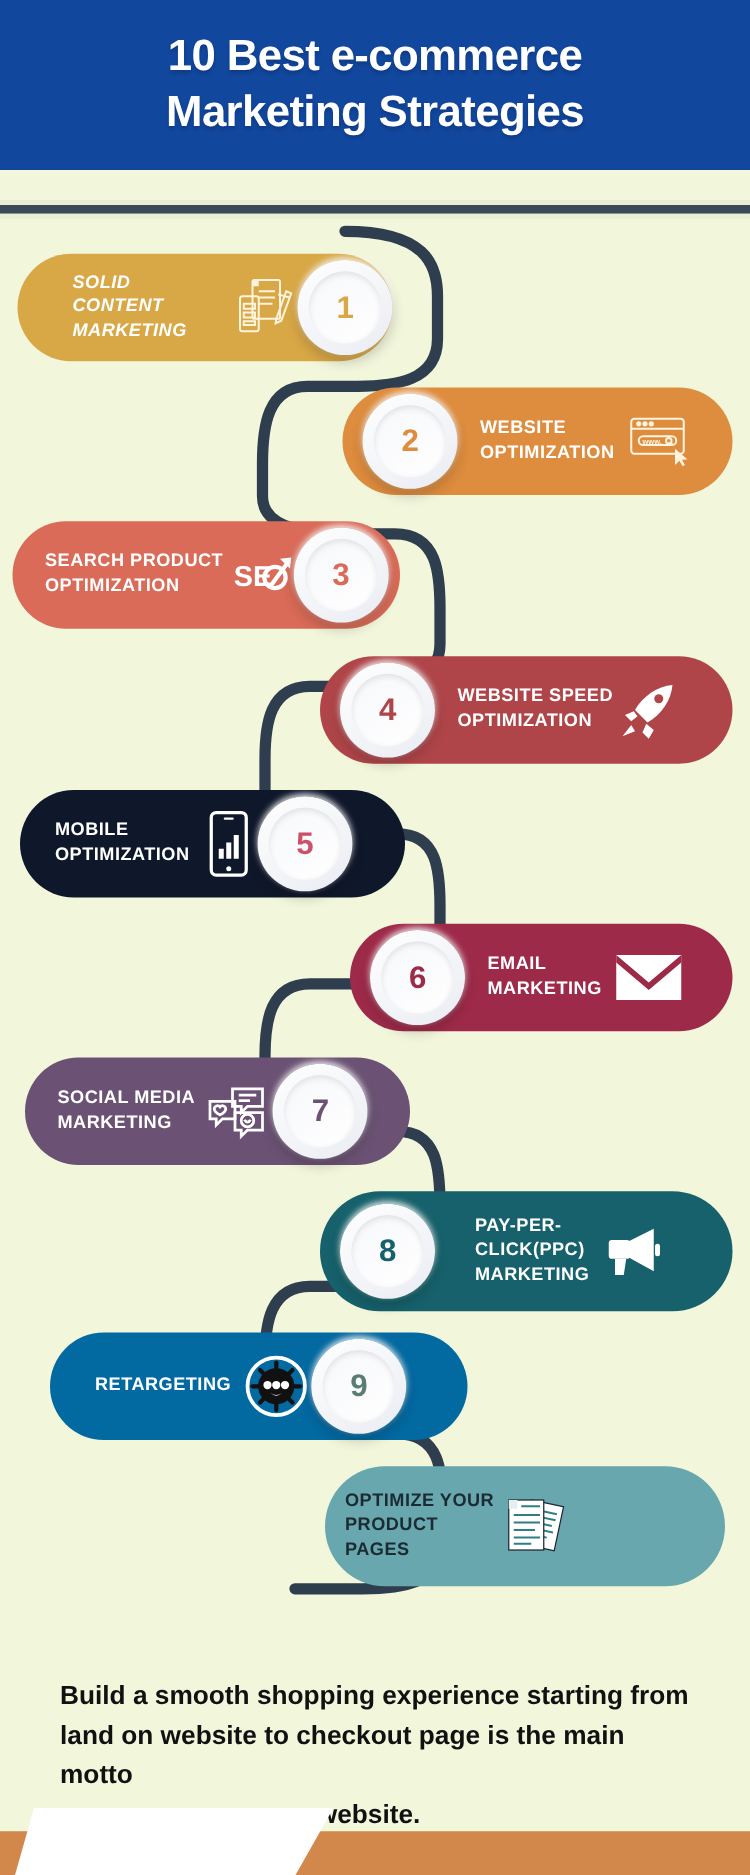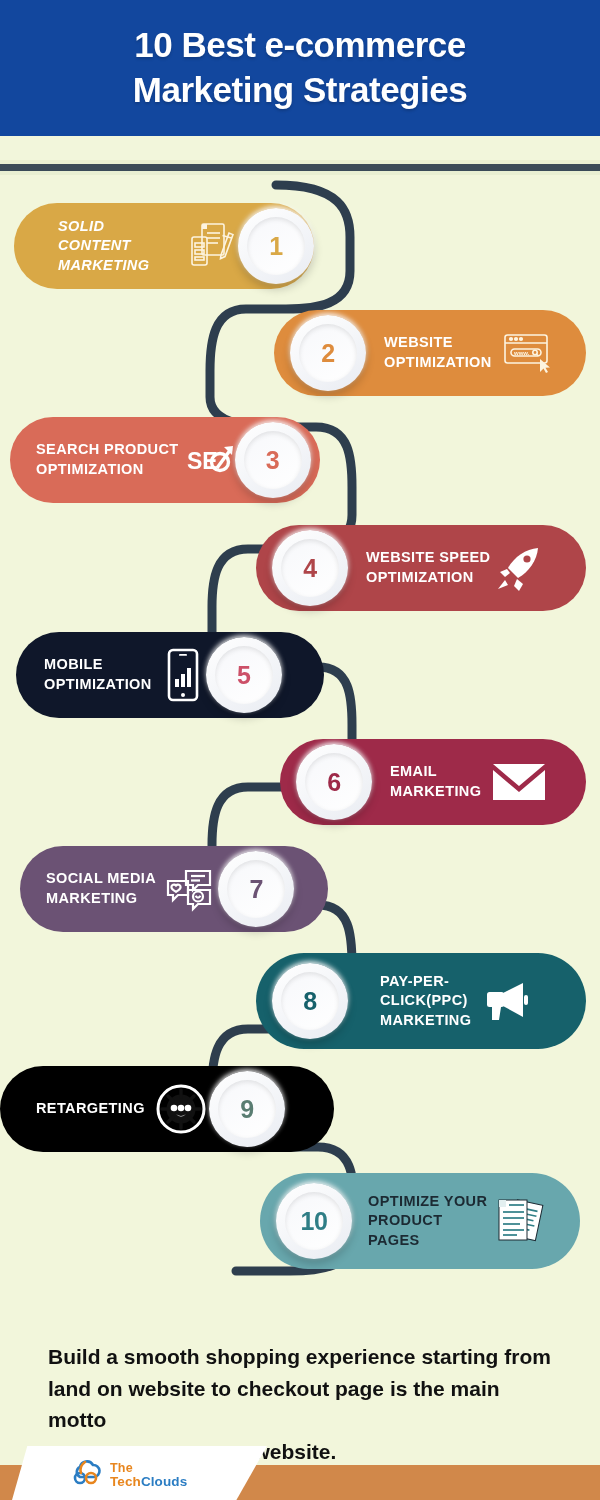--- a/index.html
+++ b/index.html
@@ -313,21 +313,21 @@
           <g fill="#ffffff">
             <path d="M44 5 L24 15 L24 28 L44 39 Z"></path>
             <rect x="8" y="14" width="17" height="15" rx="2.5"></rect>
             <path d="M13 29 L13 42 L20 42 L22 29 Z"></path>
             <rect x="45" y="17" width="4" height="10" rx="2"></rect>
           </g>
         </svg>
       </span>
     </div>
 
-    <div class="step left" id="step9" style="background: #000000;">
+    <div class="step left" id="step9" style="background: #0369a1; margin-left: 40px;">
       <span class="step-label" style="margin-left:36px;">RETARGETING</span>
       <span class="icon-wrap" style="margin-left:10px;">
         <svg width="52" height="52" viewBox="0 0 52 52">
           <circle cx="26" cy="26" r="23" fill="none" stroke="#ffffff" stroke-width="3"></circle>
           <circle cx="26" cy="26" r="14.5" fill="#111111"></circle>
           <g stroke="#111111" stroke-width="3.4" stroke-linecap="round">
             <line x1="26" y1="7" x2="26" y2="14"></line>
             <line x1="26" y1="38" x2="26" y2="45"></line>
             <line x1="7" y1="26" x2="14" y2="26"></line>
             <line x1="38" y1="26" x2="45" y2="26"></line>
@@ -341,23 +341,20 @@
           <circle cx="33" cy="25" r="3.3" fill="#ffffff"></circle>
           <path d="M21 31 q5 5 10 0 q-5 4 -10 0z" fill="#ffffff"></path>
         </svg>
       </span>
       <span class="badge" style="margin-left:2px;">
         <span class="badge-num" style="color:#5A7D72;">9</span>
       </span>
     </div>
 
     <div class="step right dark-label" id="step10" style="background: rgb(104, 167, 173);">
-      <span class="badge" style="margin-left:16px;">
-        <span class="badge-num" style="color:#2F7E86;">10</span>
-      </span>
       <span class="step-label" style="margin-left:16px;">OPTIMIZE YOUR
 PRODUCT
 PAGES</span>
       <span class="icon-wrap" style="margin-left:8px;">
         <svg width="50" height="54" viewBox="0 0 50 54">
           <g transform="rotate(12 30 28)">
             <rect x="18" y="8" width="26" height="36" fill="#ffffff" stroke="#1C2A33" stroke-width="1"></rect>
             <g stroke="#2F7E86" stroke-width="1.6">
               <line x1="22" y1="15" x2="40" y2="15"></line>
               <line x1="22" y1="20" x2="40" y2="20"></line>
@@ -381,30 +378,14 @@
     </div>
 
   </div>
 
   <div class="footer-text">Build a smooth shopping experience starting from
 land on website to checkout page  is the main motto
 on your ecommerce website.</div>
 
   <div class="band" style="background: rgb(209, 136, 74);"></div>
   <div class="band-white"></div>
-  <div class="logo">
-    <span>
-      <svg width="34" height="30" viewBox="0 0 34 30">
-        <path d="M10 9 a7 7 0 0 1 13 -2 a6 6 0 0 1 1 12 l-14 0 a5.5 5.5 0 0 1 0 -10z" fill="none" stroke="#2B7DC3" stroke-width="2.6" stroke-linejoin="round"></path>
-        <circle cx="10" cy="20" r="5" fill="none" stroke="#2B7DC3" stroke-width="2.6"></circle>
-        <circle cx="21" cy="20" r="5" fill="none" stroke="#E8861E" stroke-width="2.6"></circle>
-        <path d="M15 4 q-6 4 -4 11" fill="none" stroke="#E8861E" stroke-width="2.6" stroke-linecap="round"></path>
-      </svg>
-    </span>
-    <span class="logo-text">
-      <div class="logo-line1">The</div>
-      <div class="logo-line2">
-        <span class="logo-tech">Tech</span><span class="logo-clouds">Clouds</span>
-      </div>
-    </span>
-  </div>
 
 </div>
 
 </body></html>

